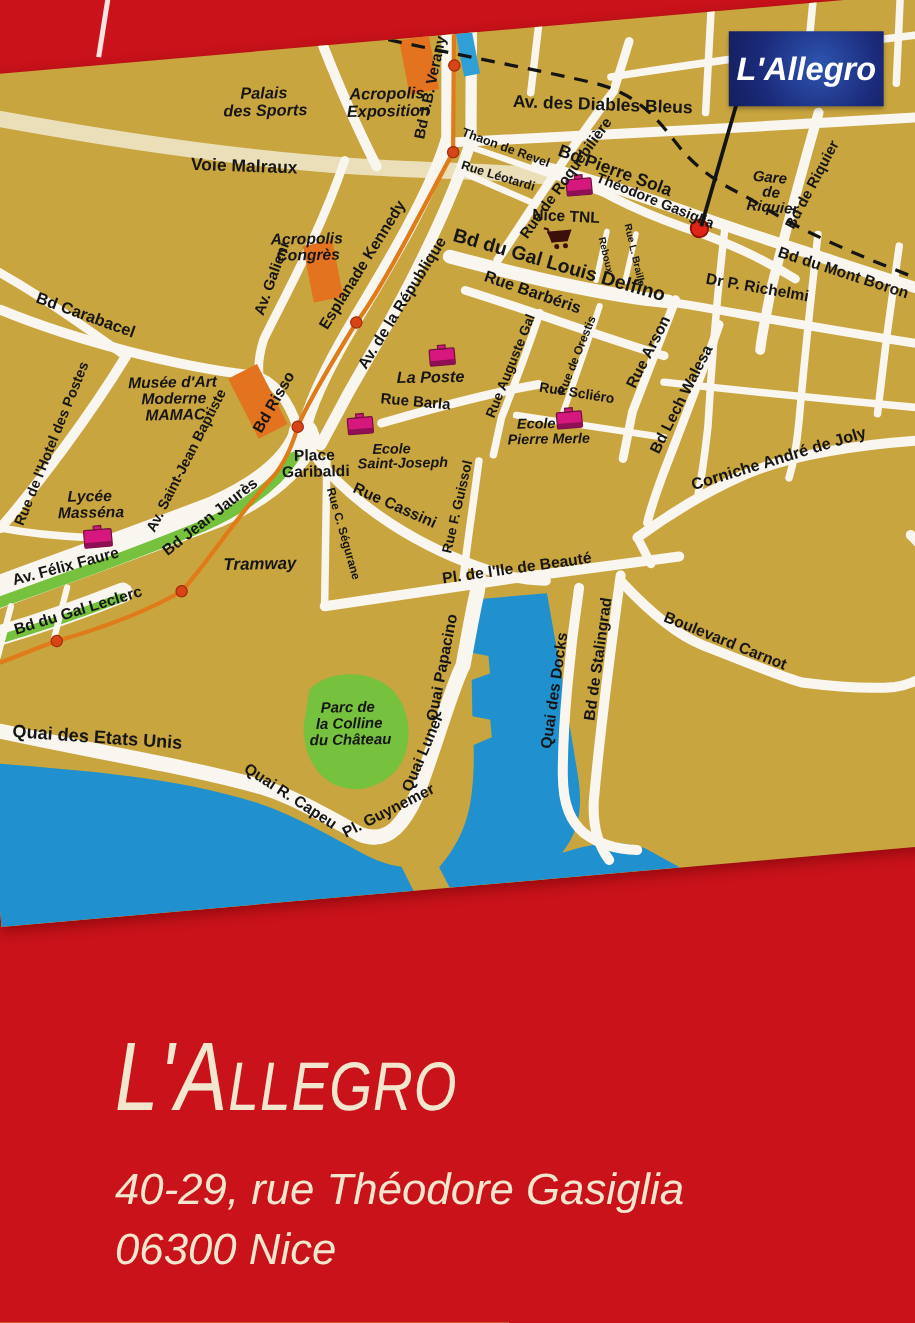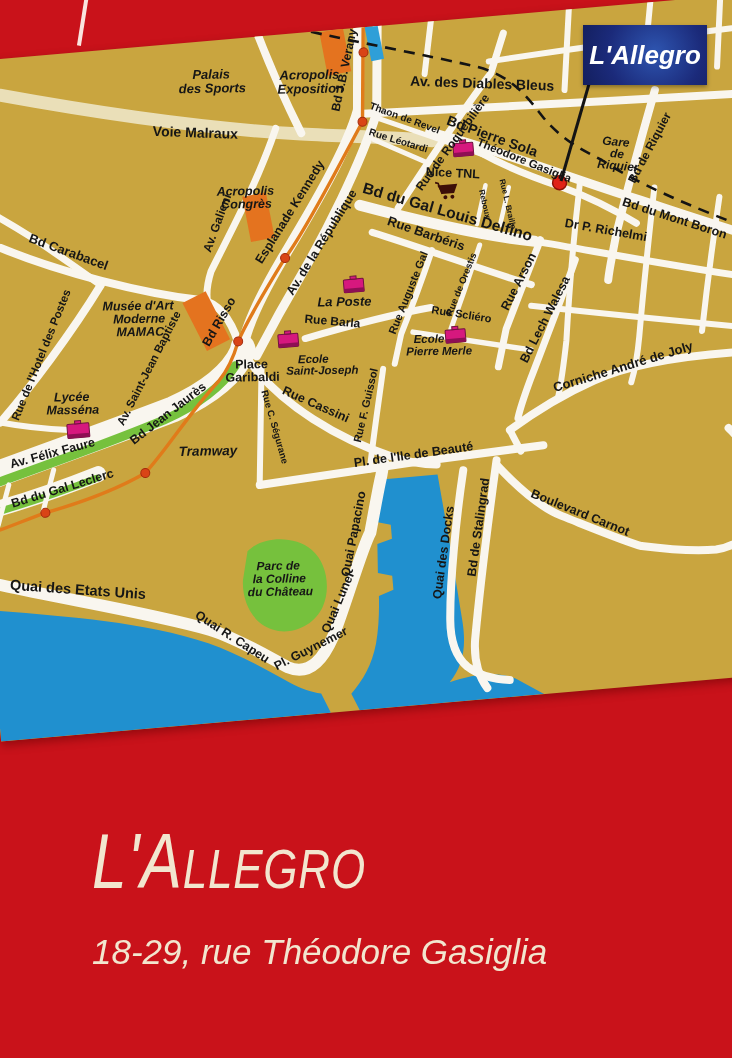--- a/index.html
+++ b/index.html
@@ -255,15 +255,16 @@
 </svg>
 <div id="flag">
   <span>L'Allegro</span>
 </div>
 
 <div id="edge-artifact"></div>
 
 <div id="card-text">
   <h1 id="card-title">L'Allegro</h1>
   <div id="card-address">
-    <div>18-29, rue Théodore Gasiglia</div>
+    <div>40-29, rue Théodore Gasiglia</div>
+    <div>06300 Nice</div>
   </div>
 </div>
 
 </body></html>

